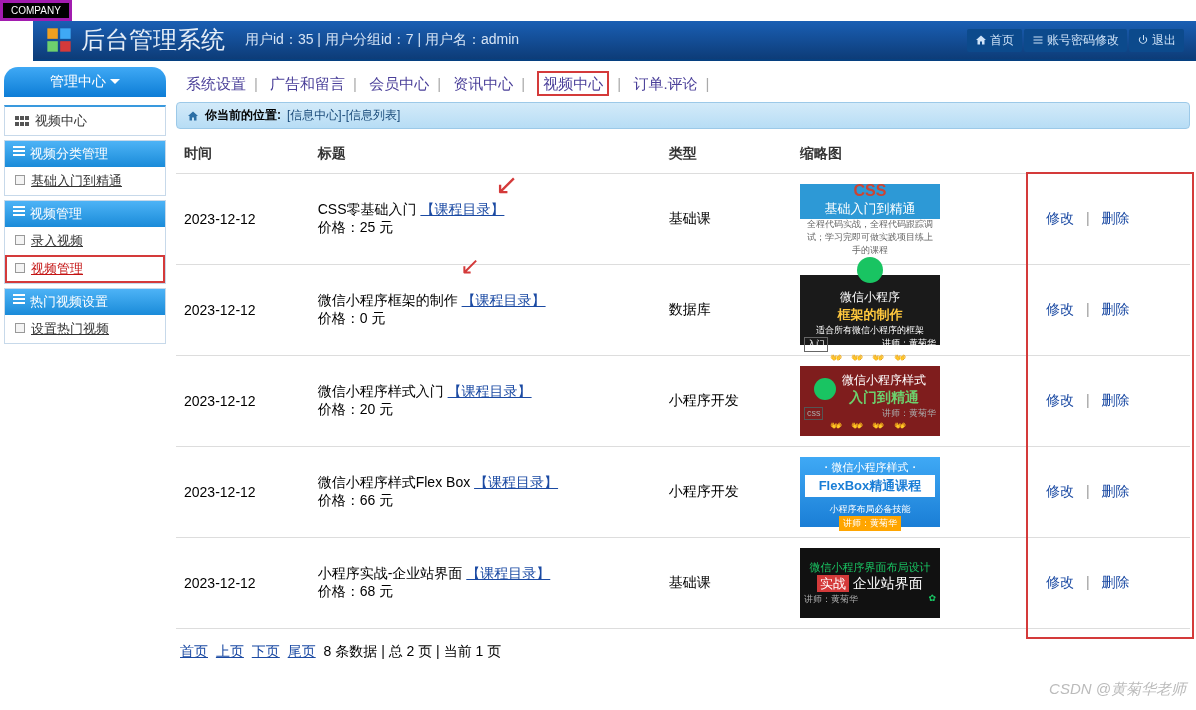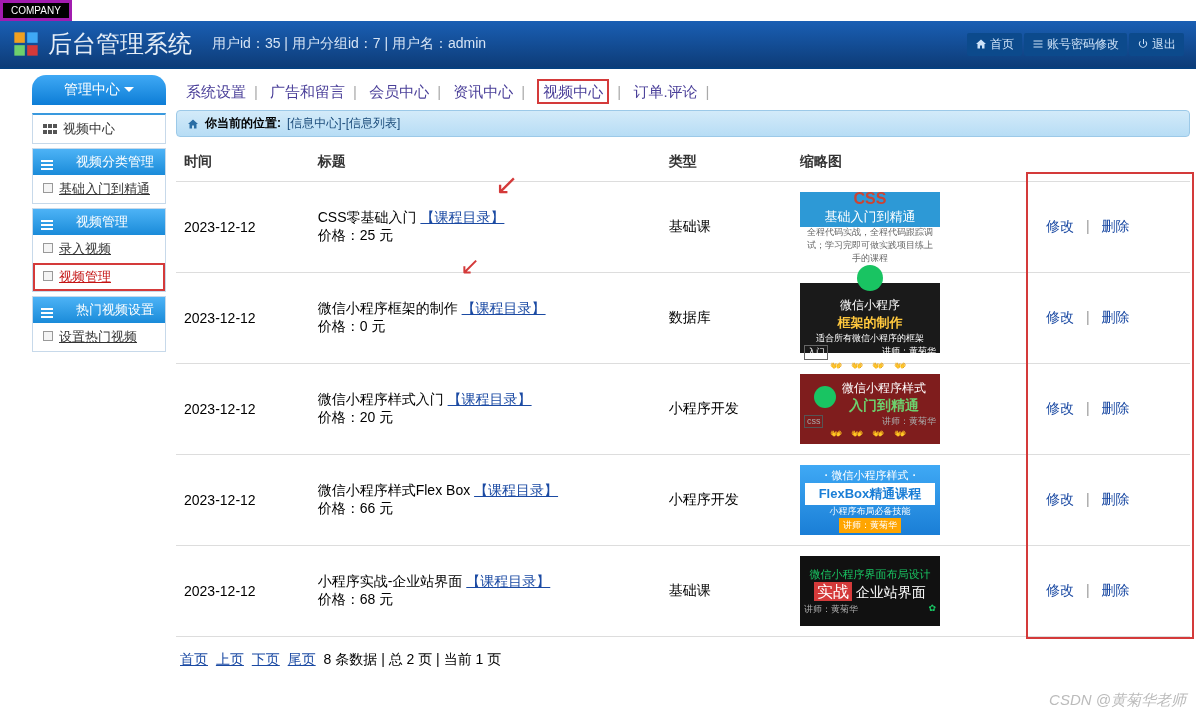--- a/index.html
+++ b/index.html
@@ -1,32 +1,32 @@
 <!DOCTYPE html>
 <html><head>
 <meta charset="utf-8">
 <style>
 * { box-sizing: border-box; margin: 0; padding: 0; }
 body { font-family: "Microsoft YaHei", Arial, sans-serif; font-size: 13px; background: #fff; width: 1196px; }
 .topbar { background: #000; color: #fff; font-size: 10px; padding: 2px 8px; border: 3px solid #a21caf; display: inline-block; }
-.header { background: linear-gradient(to bottom, #1a5fb4 0%, #0d3c78 100%); color: #fff; height: 48px; display: flex; align-items: center; padding: 16px 12px; border-bottom: 2px solid #064080; }
+.header { background: linear-gradient(to bottom, #1a5fb4 0%, #0d3c78 100%); color: #fff; height: 40px; display: flex; align-items: center; padding: 16px 12px; border-bottom: 2px solid #064080; margin-left: 33px; }
 .logo-icon { width: 28px; height: 28px; margin-right: 8px; }
 .header h1 { font-size: 24px; font-weight: normal; margin-right: 20px; color: #e6eef7; }
 .user-info { font-size: 14px; color: #d6e4f5; }
 .header-right { margin-left: auto; display: flex; gap: 2px; }
 .hdr-btn { background: #0c4a8c; color: #cfe3f8; padding: 3px 8px; font-size: 12px; text-decoration: none; border-radius: 2px; display: inline-flex; align-items: center; gap: 3px; cursor: pointer; }
 .hdr-btn svg { width: 12px; height: 12px; fill: #cfe3f8; }
 .container { display: flex; }
-.left-col { width: 170px; padding-left: 28px; }
+.left-col { width: 170px; }
 .tab-bar { background: linear-gradient(to bottom, #3fa9f5, #0d7dd6); border-radius: 14px 14px 0 0; margin: 6px 4px 0 4px; text-align: center; color: #fff; padding: 6px 0; font-size: 14px; display: flex; align-items: center; justify-content: center; gap: 4px; }
 .tab-bar svg { width: 10px; height: 10px; fill: #fff; }
 .sub-tab { background: #fff; border: 1px solid #c7d9ea; border-top: 2px solid #3999de; padding: 5px 10px; margin: 8px 4px 4px 4px; font-size: 13px; color: #333; display: flex; align-items: center; gap: 6px; }
 .sub-tab svg { width: 14px; height: 10px; fill: #555; }
 .menu-group { margin: 4px; border: 1px solid #c7d9ea; }
-.menu-head { background: linear-gradient(to bottom, #4db3f6, #1a8bd9); color: #fff; padding: 4px 8px; font-size: 13px; display: flex; align-items: flex-end; gap: 23px; }
+.menu-head { background: linear-gradient(to bottom, #4db3f6, #1a8bd9); color: #fff; padding: 4px 8px; font-size: 13px; display: flex; align-items: flex-start; gap: 5px; }
 .menu-head svg { width: 12px; height: 12px; fill: #fff; }
 .menu-item { padding: 5px 10px 5px 26px; background: #fff; position: relative; }
 .menu-item a { color: #333; text-decoration: underline; }
 .menu-item::before { content: ""; position: absolute; left: 10px; top: 8px; width: 8px; height: 8px; border: 1px solid #999; background: #f4f4f4; }
 .menu-item.hl a { color: #c41414; }
 .menu-item.hl { outline: 2px solid #d43a3a; outline-offset: -2px; }
 .right-col { flex: 1; padding: 6px; }
 .top-nav { padding: 8px 6px; color: #4a3f99; font-size: 15px; }
 .top-nav span { margin: 16px 4px; cursor: pointer; }
 .top-nav .sep { color: #aaa; }
@@ -44,33 +44,33 @@
 .thumb1 .t1b { color: #fff; font-size: 13px; }
 .thumb1 .t1c { color: #666; font-size: 9px; }
 .thumb2 { background: #1a1a1a; }
 .thumb2 .dot { width: 26px; height: 26px; background: #19c462; border-radius: 50%; display: inline-block; }
 .thumb2 .t2a { color: #fff; font-size: 12px; }
 .thumb2 .t2b { color: #ffc83d; font-size: 13px; font-weight: bold; }
 .thumb3 { background: #7f1d1d; }
 .thumb3 .t3a { color: #fff; font-size: 12px; }
 .thumb3 .t3b { color: #6dd06d; font-size: 14px; font-weight: bold; }
 .thumb4 { background: linear-gradient(to bottom, #3fa9f5, #1a7ed6); }
-.thumb4 .t4a { font-size: 11px; }
+.thumb4 .t4a { font-size: 11px; margin-top: 6px; }
 .thumb4 .t4b { background: #fff; color: #1a7ed6; font-weight: bold; padding: 2px 14px; font-size: 13px; }
 .thumb4 .t4c { background: #ffa500; font-size: 9px; padding: 1px 4px; }
 .thumb5 { background: #111; }
 .thumb5 .t5a { color: #19c462; font-size: 11px; }
 .thumb5 .t5b { color: #fff; font-size: 14px; }
-.thumb5 .t5b .badge { background: #d43a3a; padding: 1px 3px; font-size: 16px; }
+.thumb5 .t5b .badge { background: #d43a3a; padding: 1px 3px; font-size: 13px; }
 .actions-col { position: relative; }
 .actions a { color: #1b4aa3; margin: 0 8px; }
 .actions .div { color: #999; }
 .pager { padding: 14px 4px; font-size: 14px; }
 .pager a { color: #1b4aa3; text-decoration: underline; margin-right: 4px; }
-.watermark { position: fixed; right: 10px; bottom: 0; color: #bbb; font-size: 15px; font-style: italic; }
+.watermark { position: fixed; right: 10px; bottom: 11px; color: #bbb; font-size: 15px; font-style: italic; }
 .row-hands { color: #eec97b; letter-spacing: 3px; font-size: 10px; }
 </style>
 </head>
 <body>
 
 
 
 <div class="topbar">COMPANY</div>
 
 <div class="header">

